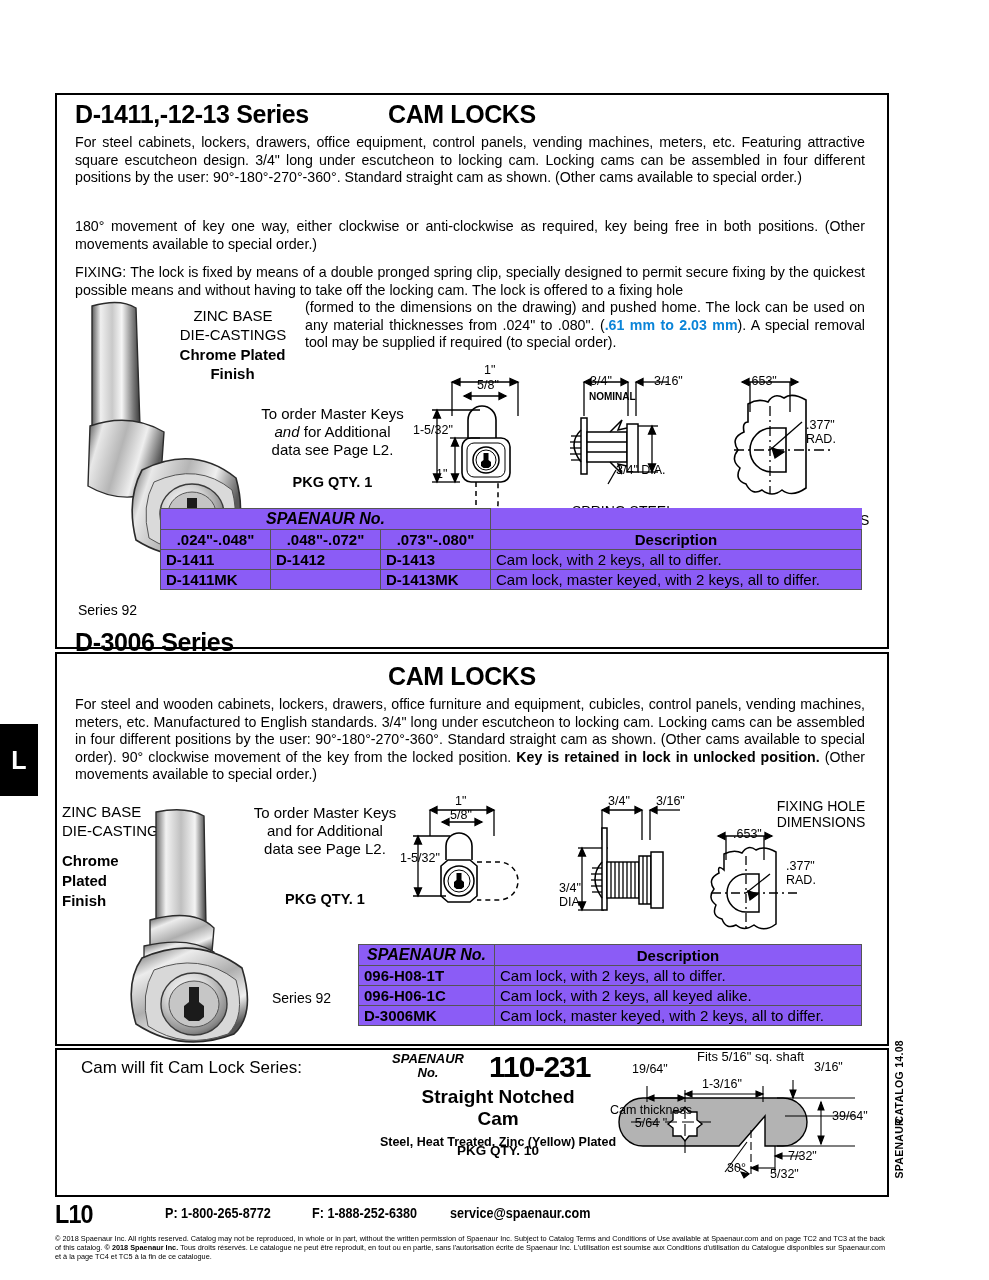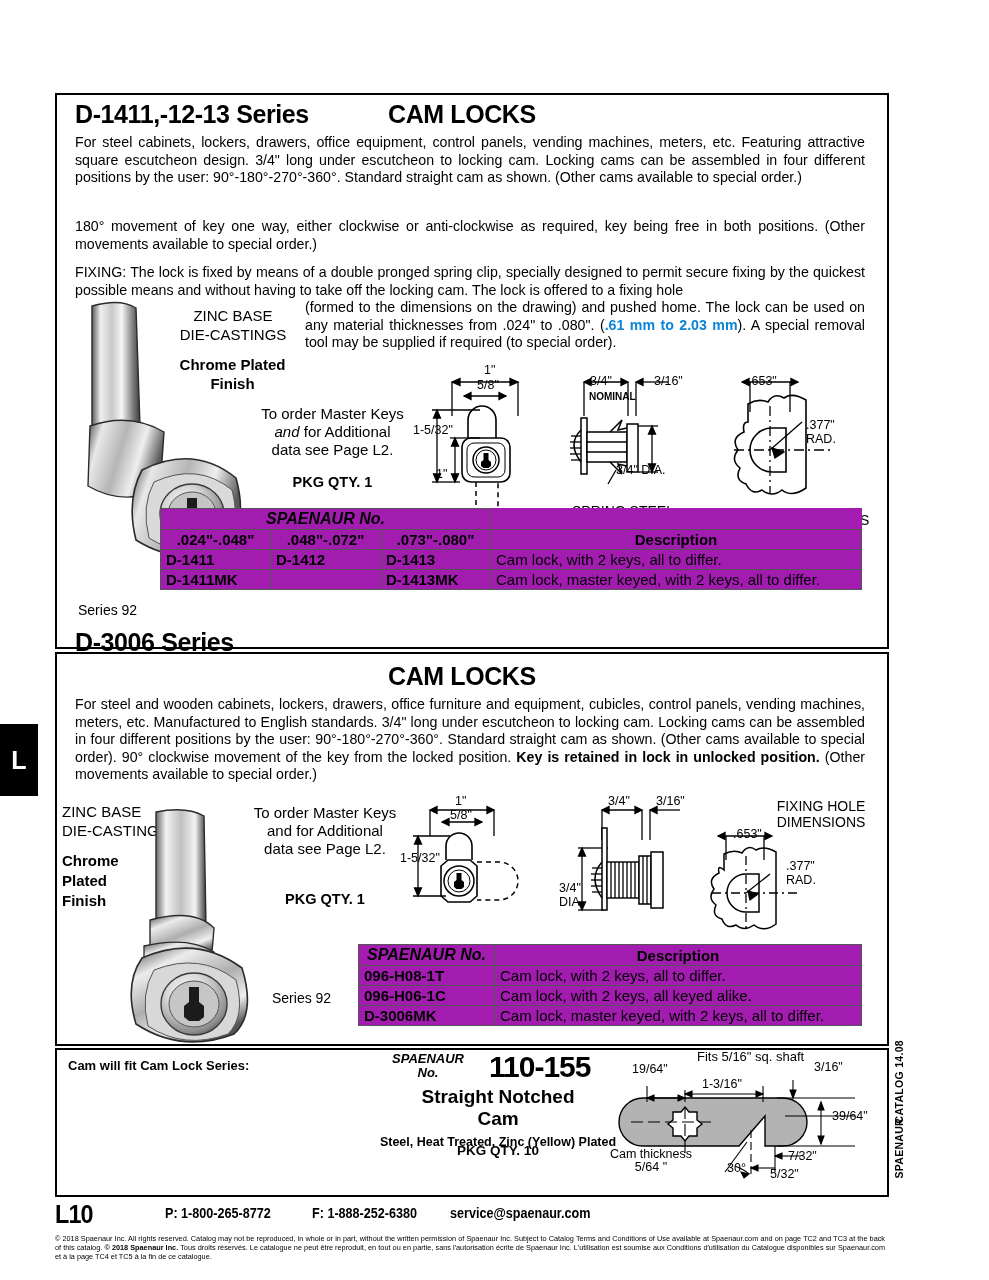--- a/index.html
+++ b/index.html
@@ -35,42 +35,42 @@
   
   .para{position:absolute;font-size:14.2px;line-height:17.6px;text-align:justify;}
   .para b{font-weight:bold;}
   .blue{color:#0a84d8;font-weight:bold;}
 
   
   .cap{position:absolute;text-align:center;font-size:15px;line-height:19px;}
   .cap-b{font-weight:bold;}
 
   
-  table{border-collapse:collapse;position:absolute;background:#a21caf;}
+  table{border-collapse:collapse;position:absolute;background:#8b5cf6;}
   table td,table th{border:1.3px solid #555;padding:1px 5px;font-size:15px;
      font-family:"Liberation Sans", sans-serif;}
   .t-head{font-weight:bold;font-style:italic;text-align:center;font-size:16px;}
   .t-sub{text-align:center;font-size:15px;font-weight:normal;}
   .t-colh{font-weight:bold;text-align:center;}
   .t-pn{font-weight:bold;text-align:left;white-space:nowrap;}
   .t-desc{text-align:left;}
 
   .series-lbl{position:absolute;font-size:14px;}
 
   
   .dim{position:absolute;font-size:12.5px;white-space:nowrap;line-height:13px;}
   .dim-sm{font-size:10px;font-weight:bold;}
   .dwg-lbl{position:absolute;font-size:14px;line-height:16px;text-align:center;white-space:nowrap;}
   svg{position:absolute;overflow:visible;}
 
   
   .photo{position:absolute;}
 
   
-  .fit-title{position:absolute;font-size:13px;font-weight:bold;}
+  .fit-title{position:absolute;font-size:17px;font-weight:normal;margin-left:13px;}
   .fit-list{position:absolute;font-size:15px;line-height:19.5px;}
   .sp-no{position:absolute;font-size:13px;font-style:italic;font-weight:bold;text-align:center;line-height:14px;}
   .big-no{position:absolute;font-size:30px;font-weight:bold;letter-spacing:-1px;}
   .cam-name{position:absolute;font-size:19px;font-weight:bold;text-align:center;line-height:22px;}
   .cam-mat{position:absolute;font-size:12.5px;font-weight:bold;text-align:center;}
   .cam-pkg{position:absolute;font-size:13.5px;font-weight:bold;text-align:center;}
 
   
   .tab{position:absolute;left:0;top:724px;width:38px;height:72px;background:#000;
        color:#fff;font-size:25px;font-weight:bold;display:flex;
@@ -143,21 +143,21 @@
     <ellipse cx="108" cy="214" rx="32" ry="30" fill="url(#g3)" stroke="#3a3a3a" stroke-width="1.4"></ellipse>
     <ellipse cx="108" cy="214" rx="24" ry="22" fill="#c4c4c4" stroke="#555" stroke-width="1"></ellipse>
 
     <path d="M103 198 h10 v14 l5 4 v10 l-5 4 h-10 l-5 -4 v-10 l5 -4 Z" fill="#1b1b1b"></path>
   </svg>
 
   <div class="cap" style="left:168px;top:306px;width:130px;">
     <div>ZINC BASE</div>
     <div>DIE-CASTINGS</div>
   </div>
-  <div class="cap cap-b" style="left:160px;top:355px;width:145px;">
+  <div class="cap cap-b" style="left:160px;top:345px;width:145px;">
     <div>Chrome Plated</div>
     <div>Finish</div>
   </div>
 
   <div class="cap" style="left:245px;top:405px;width:175px;line-height:18px;">
     <div>To order Master Keys</div>
     <div><i>and</i> <span>for Additional</span></div>
     <div>data see Page L2.</div>
   </div>
   <div class="cap cap-b" style="left:245px;top:473px;width:175px;font-size:14.5px;">PKG QTY. 1</div>
@@ -494,21 +494,21 @@
     </table>
 
   <div class="box" id="box3"></div>
 
   <div class="fit-title" style="left:68px;top:1058px;">Cam will fit Cam Lock Series:</div>
 
   <div class="sp-no" style="left:378px;top:1052px;width:100px;">
     <div>SPAENAUR</div>
     <div>No.</div>
   </div>
-  <div class="big-no" style="left:489px;top:1050px;">110-155</div>
+  <div class="big-no" style="left:489px;top:1050px;">110-231</div>
   <div class="cam-name" style="left:378px;top:1086px;width:240px;">
     <div>Straight Notched</div>
     <div>Cam</div>
   </div>
   <div class="cam-mat" style="left:358px;top:1135px;width:280px;">Steel, Heat Treated, Zinc (Yellow) Plated</div>
   <div class="cam-pkg" style="left:378px;top:1143px;width:240px;">PKG QTY. 10</div>
 
   <svg style="left:625px;top:1068px;" width="250" height="120" viewBox="0 0 250 120">
     <g stroke="#000" fill="none" stroke-width="1.1">
 
@@ -554,21 +554,21 @@
     </g>
   </svg>
   <div class="dim" style="left:697px;top:1050px;font-size:13px;">Fits 5/16" sq. shaft</div>
   <div class="dim" style="left:632px;top:1063px;">19/64"</div>
   <div class="dim" style="left:702px;top:1078px;">1-3/16"</div>
   <div class="dim" style="left:814px;top:1061px;">3/16"</div>
   <div class="dim" style="left:832px;top:1110px;">39/64"</div>
   <div class="dim" style="left:788px;top:1150px;">7/32"</div>
   <div class="dim" style="left:770px;top:1168px;">5/32"</div>
   <div class="dim" style="left:727px;top:1162px;">30°</div>
-  <div class="dim" style="left:610px;top:1148px;text-align:center;">
+  <div class="dim" style="left:610px;top:1104px;text-align:center;">
     <div>Cam thickness</div>
     <div>5/64 "</div>
   </div>
 
   <div class="tab">L</div>
 
   <div class="vtext" style="left:893px;top:1040px;font-size:10.5px;">CATALOG 14.08</div>
   <div class="vtext" style="left:893px;top:1118px;font-size:10.5px;">SPAENAUR</div>
 
   <div class="pg">L10</div>

